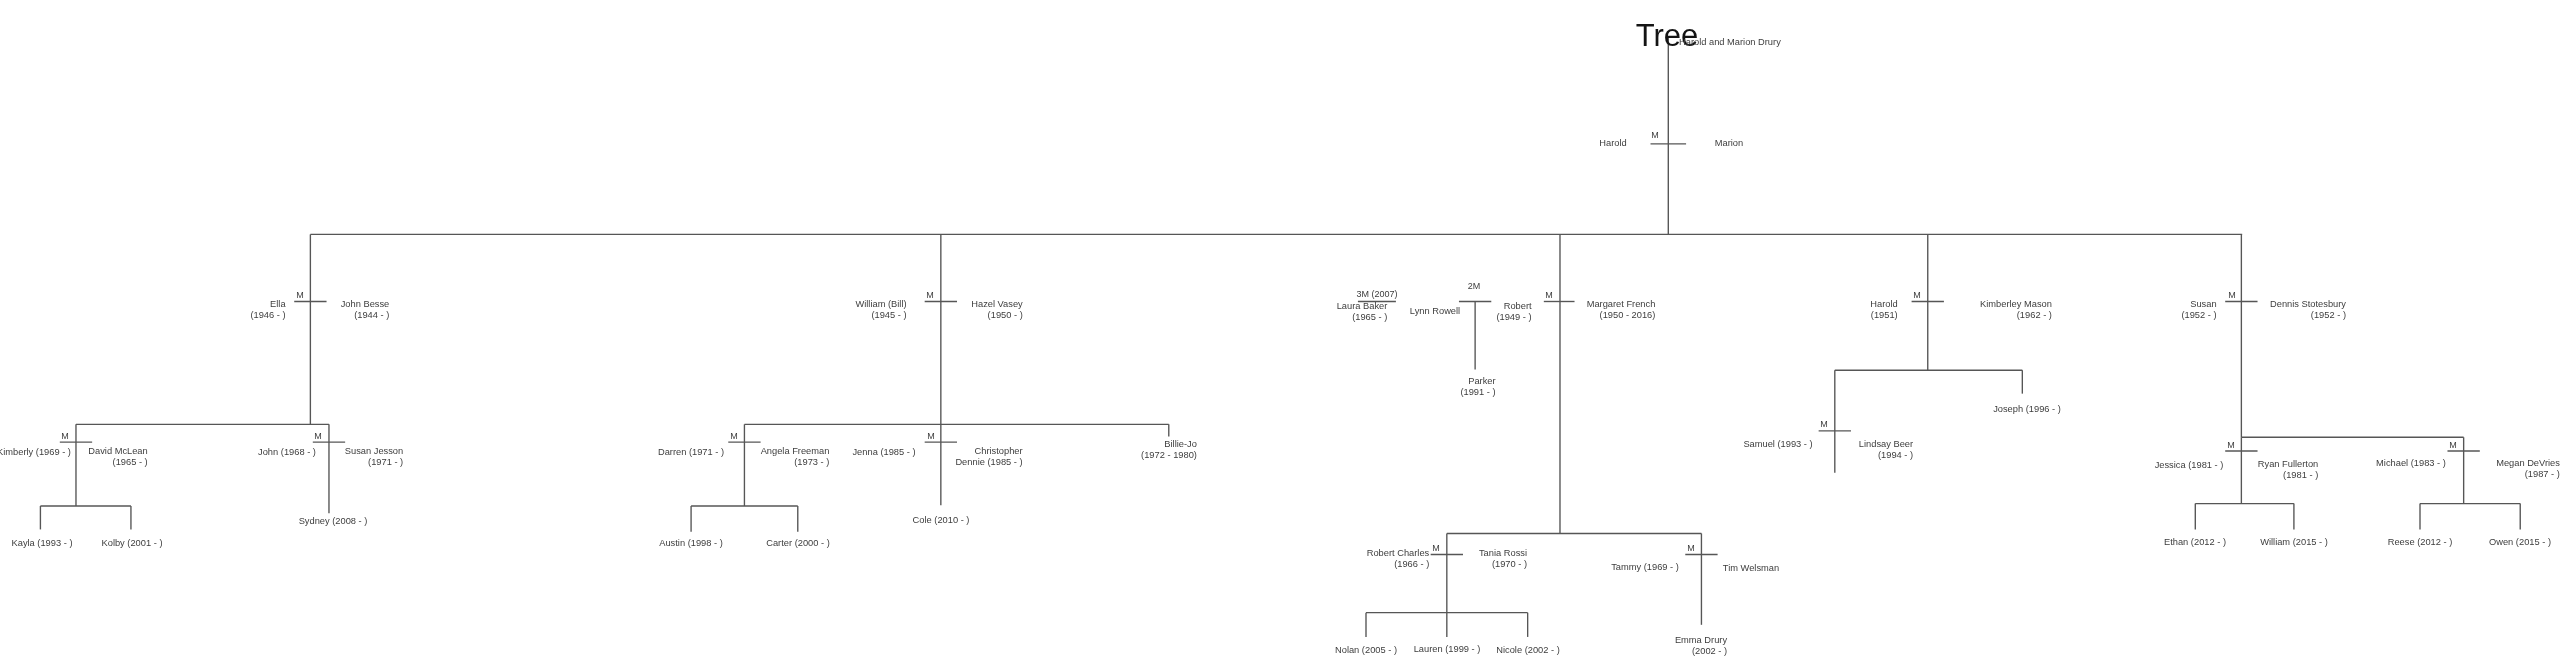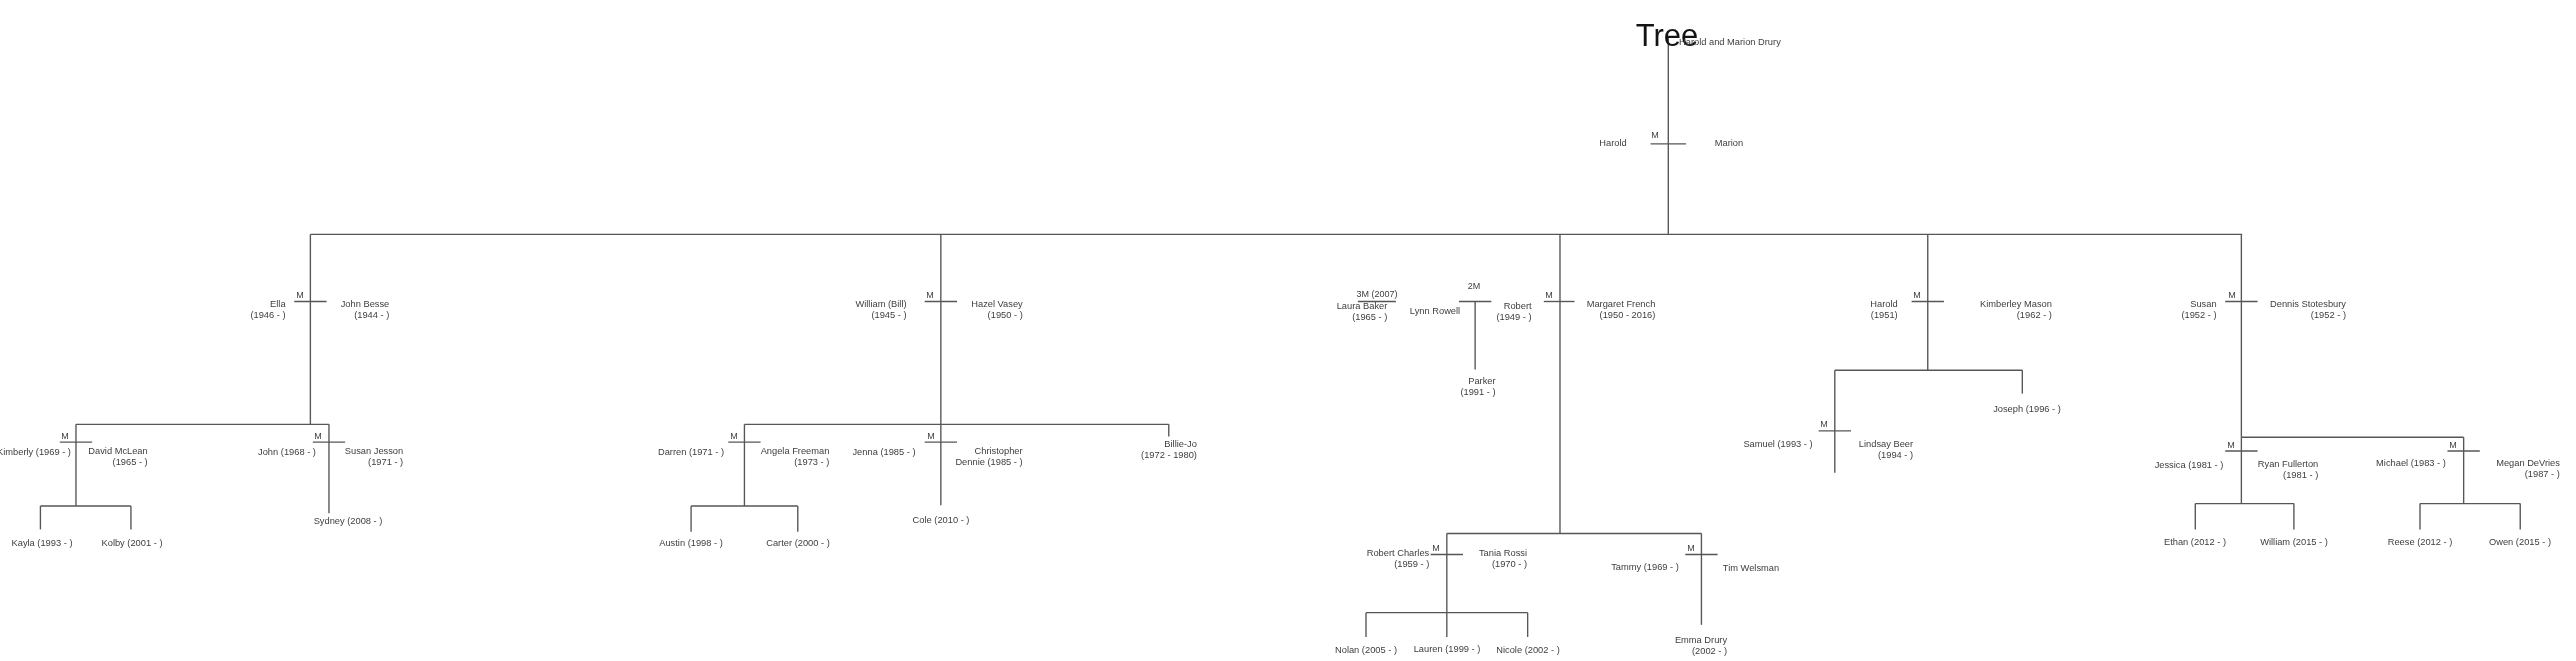--- a/index.html
+++ b/index.html
@@ -206,21 +206,21 @@
       <div>Billie-Jo</div>
       <div>(1972 - 1980)</div>
     </div>
 
   <div class="label" style="left:42px;top:544px">
       <div>Kayla (1993 - )</div>
     </div>
   <div class="label" style="left:132px;top:544px">
       <div>Kolby (2001 - )</div>
     </div>
-  <div class="label" style="left:348px;top:522px">
+  <div class="label" style="left:333px;top:522px">
       <div>Sydney (2008 - )</div>
     </div>
   <div class="label" style="left:691px;top:544px">
       <div>Austin (1998 - )</div>
     </div>
   <div class="label" style="left:798px;top:544px">
       <div>Carter (2000 - )</div>
     </div>
   <div class="label" style="left:941px;top:521px">
       <div>Cole (2010 - )</div>
@@ -232,21 +232,21 @@
   <div class="label" style="left:1886px;top:450px">
       <div>Lindsay Beer</div>
       <div>(1994 - )</div>
     </div>
   <div class="label" style="left:2027px;top:410px">
       <div>Joseph (1996 - )</div>
     </div>
 
   <div class="label" style="left:1398px;top:559px">
       <div>Robert Charles</div>
-      <div>(1959 - )</div>
+      <div>(1966 - )</div>
     </div>
   <div class="label" style="left:1503px;top:559px">
       <div>Tania Rossi</div>
       <div>(1970 - )</div>
     </div>
   <div class="label" style="left:1645px;top:568px">
       <div>Tammy (1969 - )</div>
     </div>
   <div class="label" style="left:1751px;top:569px">
       <div>Tim Welsman</div>

